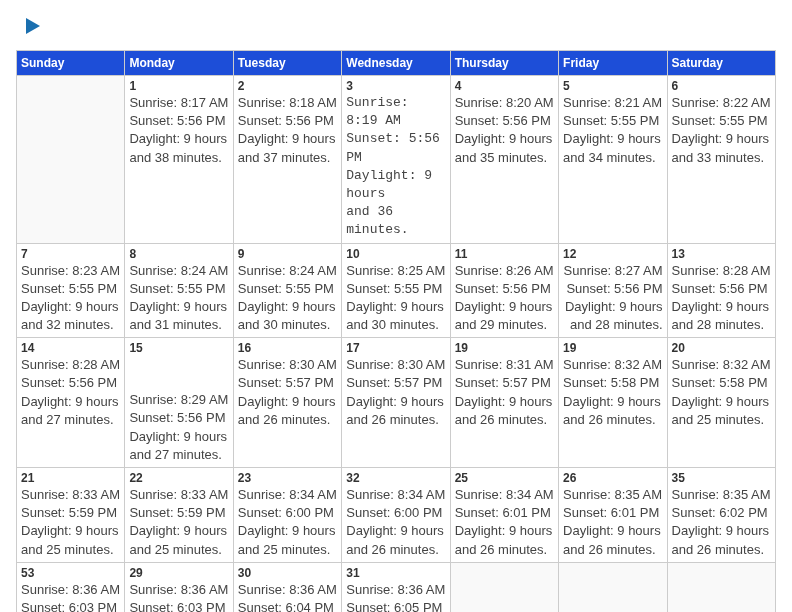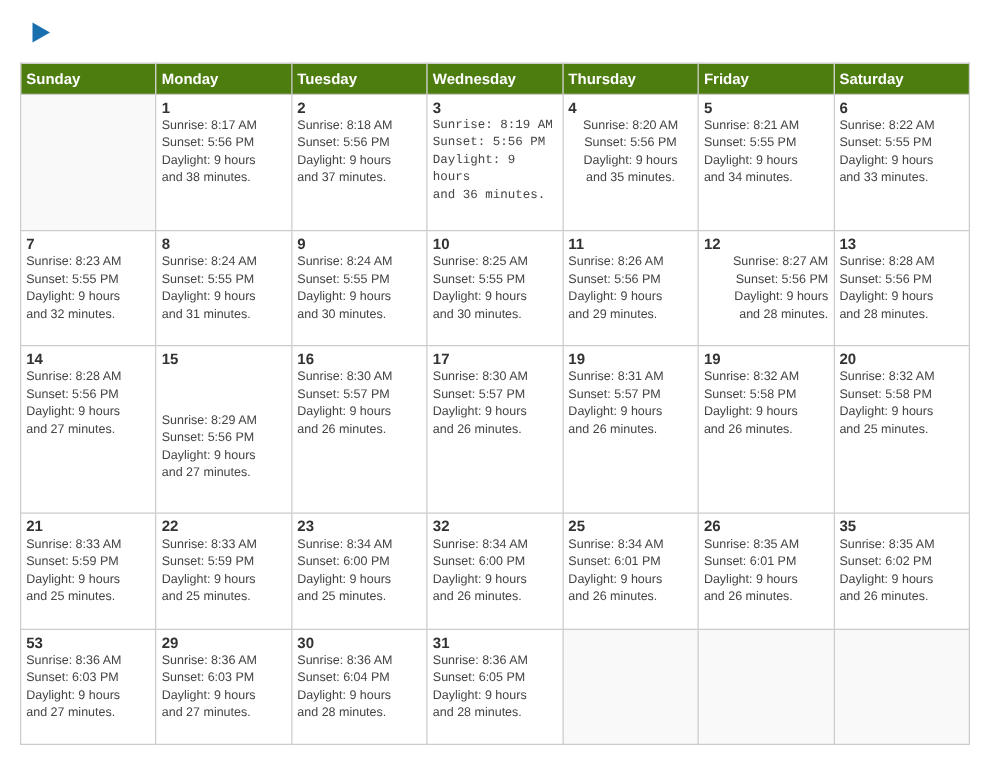--- a/index.html
+++ b/index.html
@@ -55,21 +55,21 @@
       color: #555;
     }
     .calendar {
       flex: 1;
       border: 1px solid #ccc;
       border-collapse: collapse;
       width: 100%;
       table-layout: fixed;
     }
     .calendar th {
-      background: #4d7c0f;
+      background: #1d4ed8;
       color: #fff;
       font-size: 12px;
       font-weight: bold;
       padding: 5px 4px;
       text-align: left;
       border: 1px solid #ccc;
     }
     .calendar td {
       border: 1px solid #ccc;
       vertical-align: top;
@@ -83,21 +83,21 @@
     }
     .day-num {
       font-size: 12px;
       font-weight: bold;
       color: #333;
       display: block;
       margin-bottom: 1px;
     }
     .day-info {
       color: #444;
-      font-size: 10px;
+      font-size: 13px;
       line-height: 1.4;
     }
   </style>
 </head>
 <body>
 
 <div class="page">
   <div class="header">
     <div class="logo">
       <div>
@@ -152,21 +152,21 @@
           </td>
           <td>
             <span class="day-num">3</span>
             <div class="day-info" style="white-space: pre-line; font-family: Liberation Mono, monospace;">Sunrise: 8:19 AM
 Sunset: 5:56 PM
 Daylight: 9 hours
 and 36 minutes.</div>
           </td>
           <td>
             <span class="day-num">4</span>
-            <div class="day-info" style="white-space: pre-line; text-align: center;">Sunrise: 8:20 AM
+            <div class="day-info" style="white-space: pre-line;">Sunrise: 8:20 AM
 Sunset: 5:56 PM
 Daylight: 9 hours
 and 35 minutes.</div>
           </td>
           <td>
             <span class="day-num">5</span>
             <div class="day-info" style="white-space: pre-line;">Sunrise: 8:21 AM
 Sunset: 5:55 PM
 Daylight: 9 hours
 and 34 minutes.</div>

